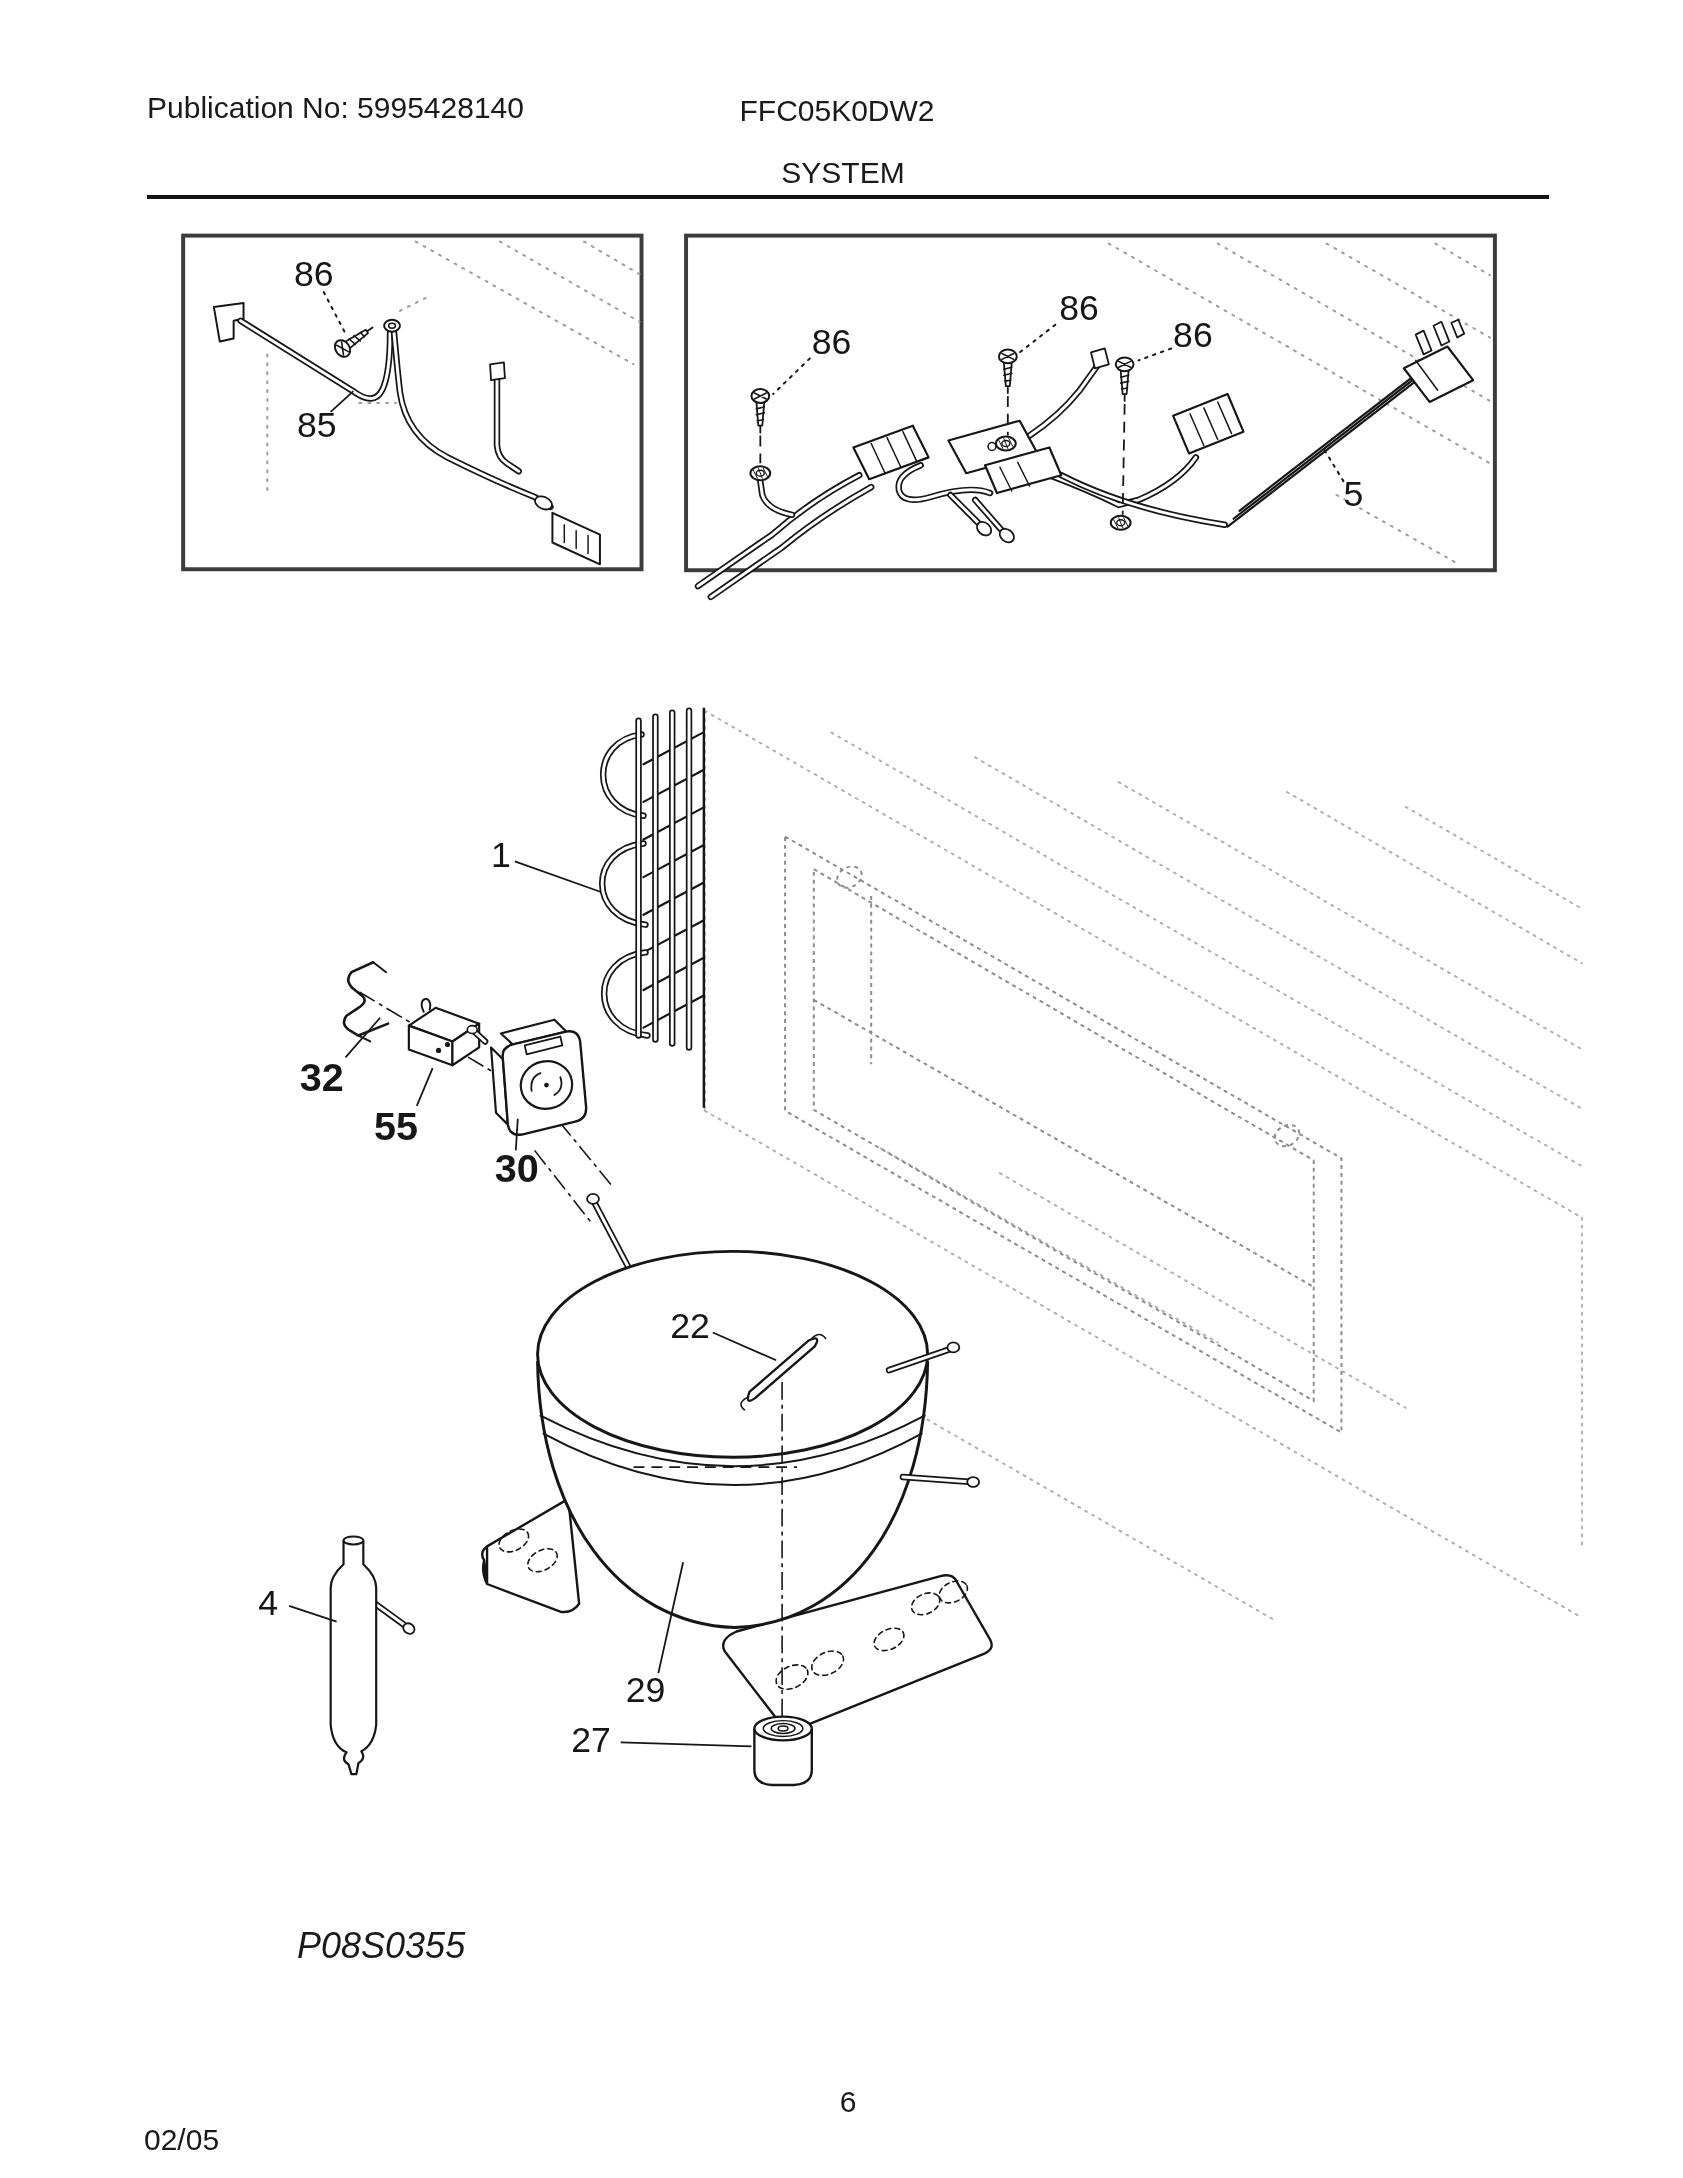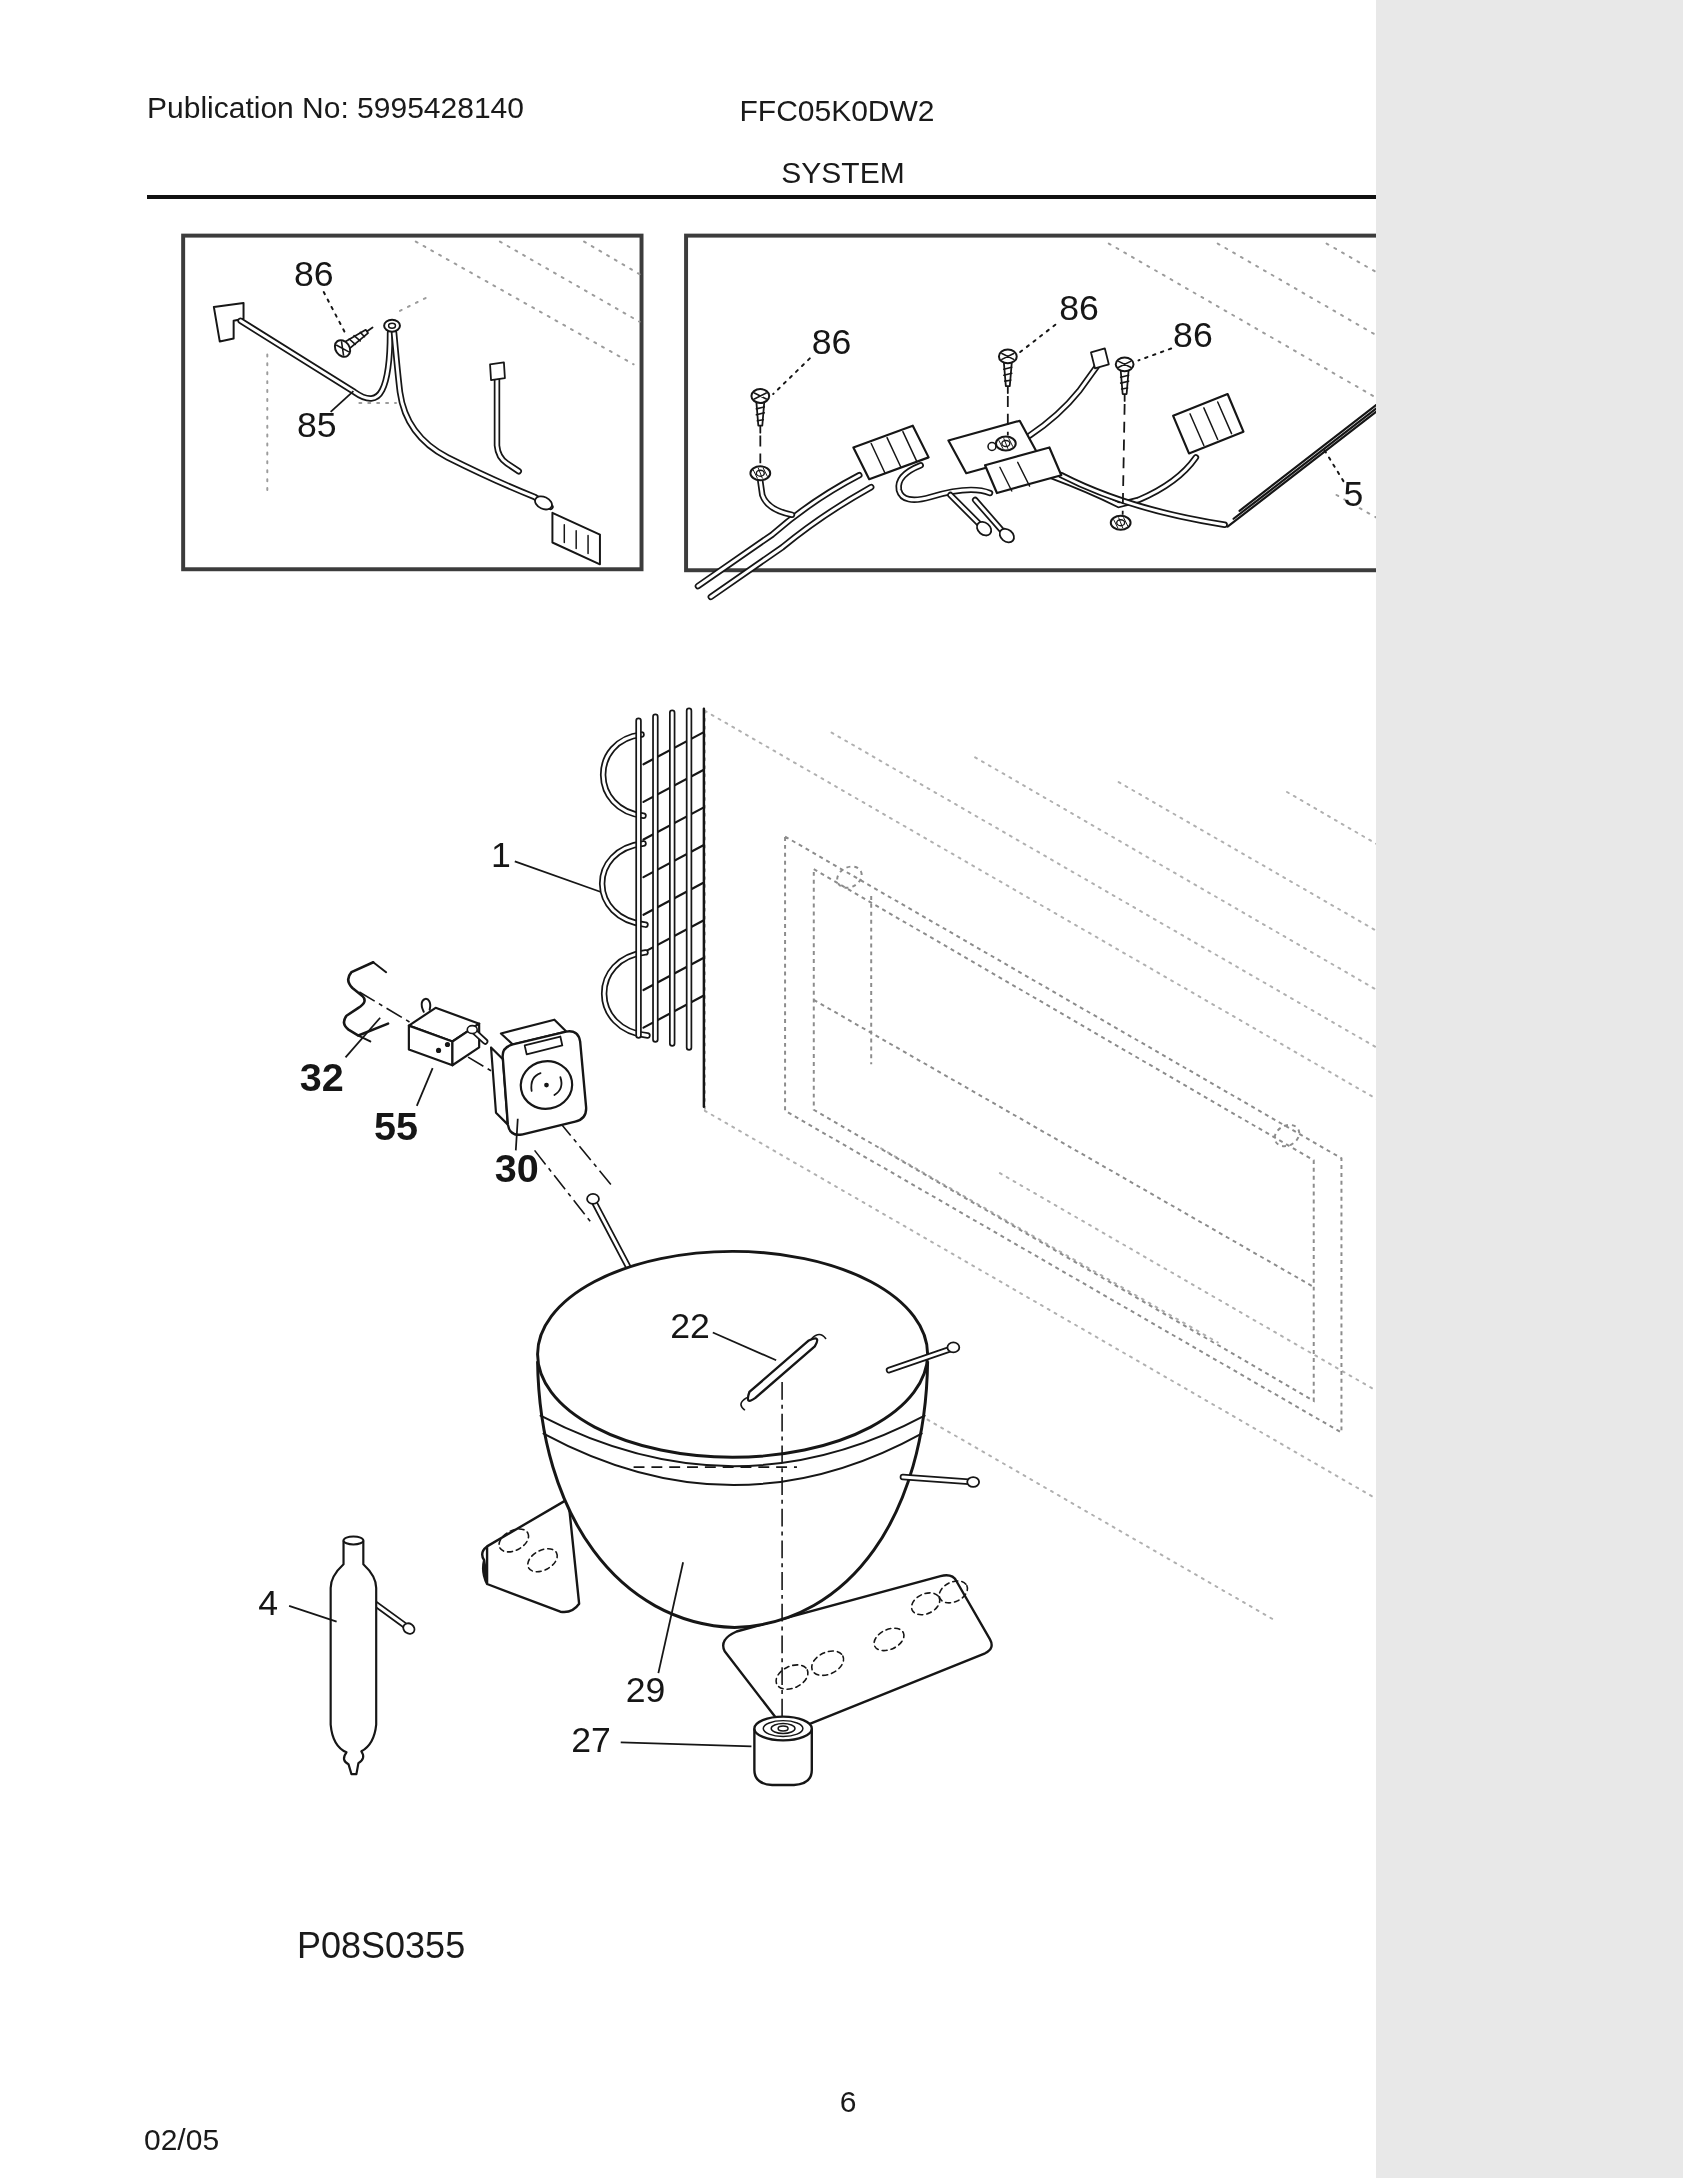--- a/index.html
+++ b/index.html
@@ -1,23 +1,23 @@
 <!DOCTYPE html>
 <html><head>
 <meta charset="utf-8">
 <style>
   html,body{margin:0;padding:0;background:#e8e8e8;}
-  #page{position:relative;width:1376px;height:2178px;background:#ffffff;
+  #page{position:relative;width:1683px;height:2178px;background:#ffffff;
         font-family:"Liberation Sans",sans-serif;color:#1a1a1a;overflow:hidden;}
   .txt{position:absolute;white-space:nowrap;}
   #pub   {left:147px;top:91px;font-size:30px;}
   #model {left:837px;top:94px;font-size:30px;transform:translateX(-50%);}
   #sect  {left:843px;top:156px;font-size:30px;transform:translateX(-50%);}
   #rule  {position:absolute;left:147px;top:195px;width:1402px;height:4px;background:#111;}
-  #pcode {left:297px;top:1925px;font-size:36px;}
+  #pcode {left:297px;top:1925px;font-size:36px;font-style:italic;}
   #fdate {left:144px;top:2085px;font-size:30px;margin-top:38px;}
   #fpage {left:848px;top:2085px;font-size:30px;transform:translateX(-50%);}
   svg{position:absolute;left:0;top:0;}
   .ln{stroke:#161616;fill:none;stroke-linecap:round;stroke-linejoin:round;}
   .w{fill:#ffffff;stroke:#161616;stroke-linejoin:round;}
   .t1{stroke:#161616;stroke-width:6.5;fill:none;stroke-linecap:round;}
   .t2{stroke:#ffffff;stroke-width:3;fill:none;stroke-linecap:round;}
   .cab{stroke:#b0b0b0;fill:none;stroke-width:2;stroke-dasharray:2 6;stroke-linecap:round;}
   .rec{stroke:#8c8c8c;fill:none;stroke-width:2;stroke-dasharray:4 4;}
   .dot{stroke:#9c9c9c;fill:none;stroke-width:2;stroke-dasharray:2 7;stroke-linecap:round;}

